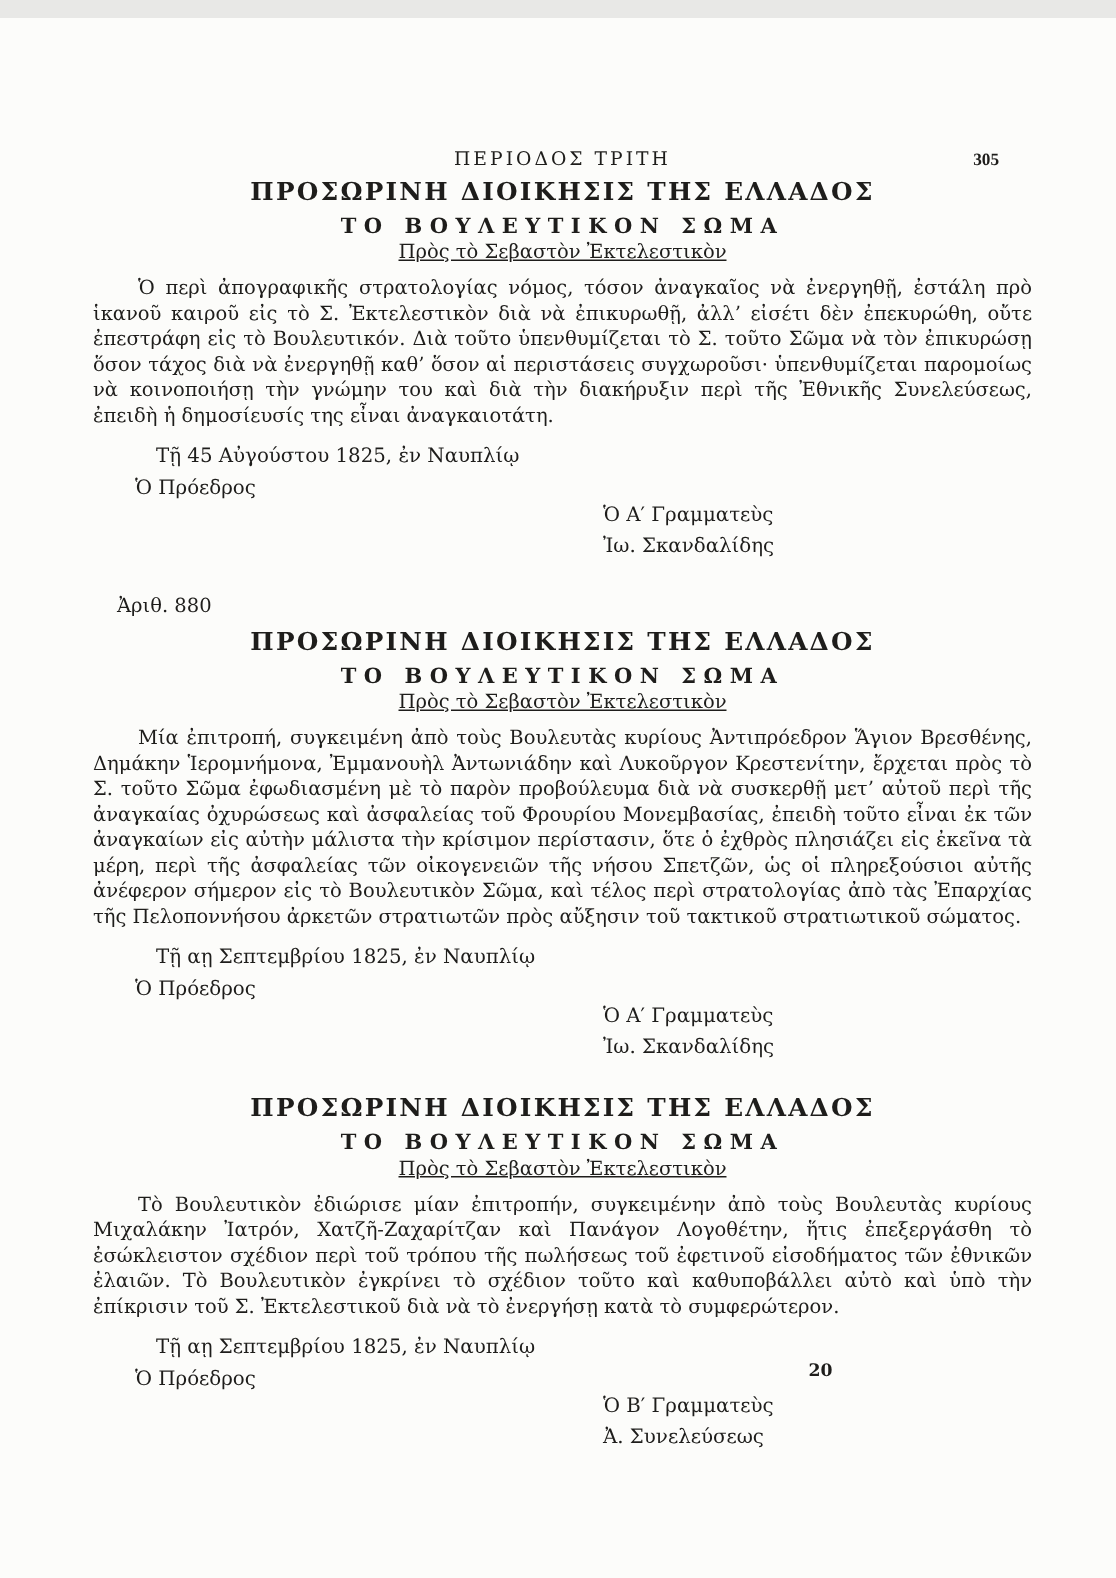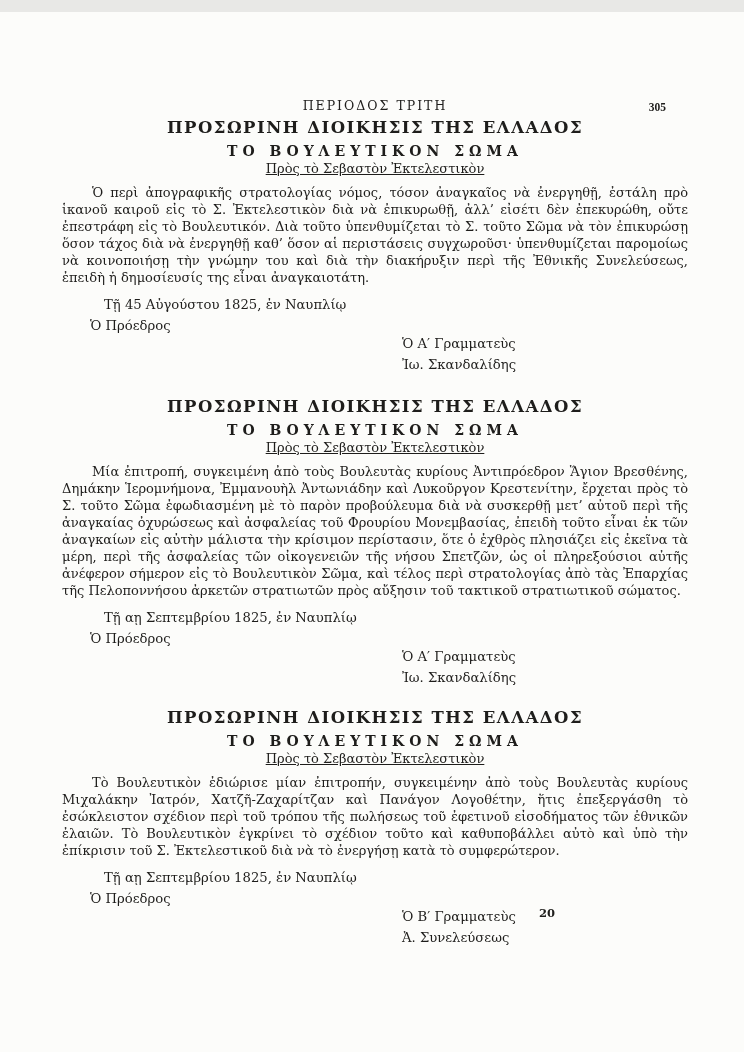--- a/index.html
+++ b/index.html
@@ -117,20 +117,21 @@
     <div class="signatures">
       <div class="sig-left">Ὁ Πρόεδρος</div>
       <div class="sig-right">
         <div>Ὁ Α′ Γραμματεὺς</div>
         <div>Ἰω. Σκανδαλίδης</div>
       </div>
     </div>
   </section>
 
   <section class="document doc-gap-a">
+    <div class="doc-number">Ἀριθ. 880</div>
     <div class="doc-title">ΠΡΟΣΩΡΙΝΗ ΔΙΟΙΚΗΣΙΣ ΤΗΣ ΕΛΛΑΔΟΣ</div>
     <div class="doc-subtitle">ΤΟ ΒΟΥΛΕΥΤΙΚΟΝ ΣΩΜΑ</div>
     <div class="doc-addressee">Πρὸς τὸ Σεβαστὸν Ἐκτελεστικὸν</div>
     <p class="doc-body">Μία ἐπιτροπή, συγκειμένη ἀπὸ τοὺς Βουλευτὰς κυρίους Ἀντιπρόεδρον Ἅγιον Βρεσθένης, Δημάκην Ἱερομνήμονα, Ἐμμανουὴλ Ἀντωνιάδην καὶ Λυκοῦργον Κρεστενίτην, ἔρχεται πρὸς τὸ Σ. τοῦτο Σῶμα ἐφωδιασμένη μὲ τὸ παρὸν προβούλευμα διὰ νὰ συσκερθῇ μετ’ αὐτοῦ περὶ τῆς ἀναγκαίας ὀχυρώσεως καὶ ἀσφαλείας τοῦ Φρουρίου Μονεμβασίας, ἐπειδὴ τοῦτο εἶναι ἐκ τῶν ἀναγκαίων εἰς αὐτὴν μάλιστα τὴν κρίσιμον περίστασιν, ὅτε ὁ ἐχθρὸς πλησιάζει εἰς ἐκεῖνα τὰ μέρη, περὶ τῆς ἀσφαλείας τῶν οἰκογενειῶν τῆς νήσου Σπετζῶν, ὡς οἱ πληρεξούσιοι αὐτῆς ἀνέφερον σήμερον εἰς τὸ Βουλευτικὸν Σῶμα, καὶ τέλος περὶ στρατολογίας ἀπὸ τὰς Ἐπαρχίας τῆς Πελοποννήσου ἀρκετῶν στρατιωτῶν πρὸς αὔξησιν τοῦ τακτικοῦ στρατιωτικοῦ σώματος.</p>
     <div class="doc-date">Τῇ αῃ Σεπτεμβρίου 1825, ἐν Ναυπλίῳ</div>
     <div class="signatures">
       <div class="sig-left">Ὁ Πρόεδρος</div>
       <div class="sig-right">
         <div>Ὁ Α′ Γραμματεὺς</div>
         <div>Ἰω. Σκανδαλίδης</div>

